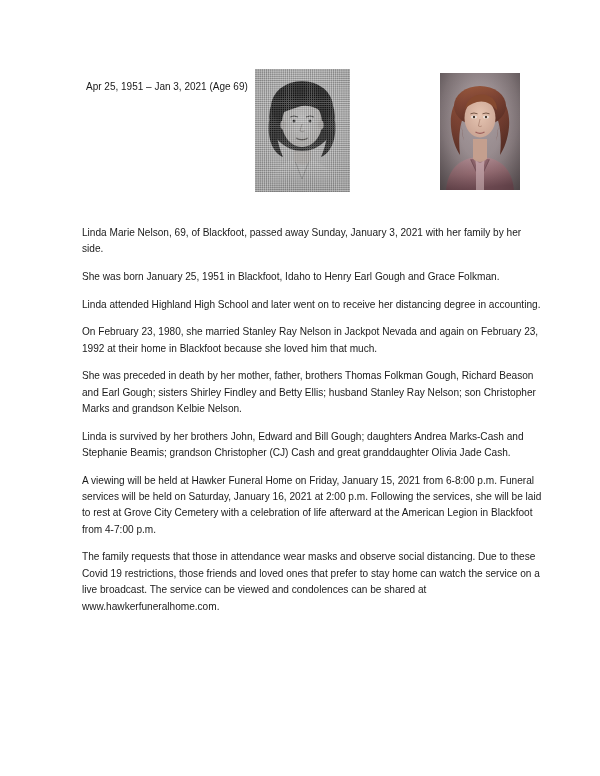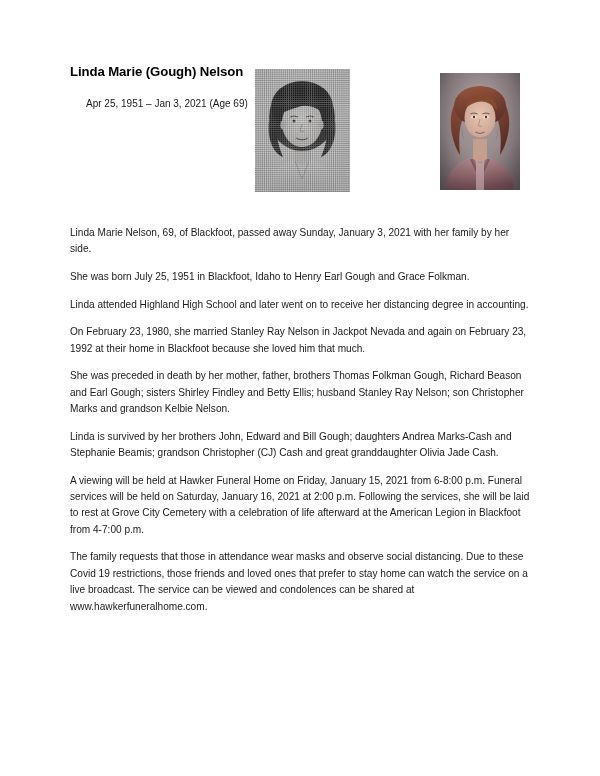--- a/index.html
+++ b/index.html
@@ -108,21 +108,21 @@
   .photo-color .vignette {
     position: absolute;
     inset: 0;
     background: radial-gradient(ellipse at 50% 42%, rgba(0,0,0,0) 38%, rgba(0,0,0,0.30) 100%);
     pointer-events: none;
   }
 
   
   .body-copy {
     position: absolute;
-    left: 70px;
+    left: 82px;
     top: 225px;
     width: 462px;
   }
 
   .body-copy p {
     font-size: 10.1px;
     line-height: 16.4px;
     color: #1a1a1a;
     margin: 0 0 11.2px 0;
     text-align: left;
@@ -131,21 +131,20 @@
   .body-copy p:last-child {
     margin-bottom: 0;
   }
 </style>
 </head>
 <body>
 
 <div class="page">
 
   <div class="header">
-    <h1 class="doc-title">Linda Marie (Gough) Nelson</h1>
     <p class="doc-dates">Apr 25, 1951 – Jan 3, 2021 (Age 69)</p>
   </div>
 
   <div class="photo photo-bw">
     <svg class="bw-art" viewBox="0 0 95 123" preserveAspectRatio="none">
       <defs>
         <radialGradient id="bwBg" cx="50%" cy="40%" r="75%">
           <stop offset="0%" stop-color="#f2f2f2"></stop>
           <stop offset="100%" stop-color="#d0d0d0"></stop>
         </radialGradient>
@@ -255,21 +254,21 @@
       <path d="M42.5 40.8 Q46 39.2 49.5 40.8" stroke="#5d4030" stroke-width="0.8" fill="none"></path>
 
       <path d="M40 46 L38.4 53 Q40 54.2 41.8 53" stroke="#ad8472" stroke-width="0.8" fill="none"></path>
       <path d="M35.5 59 Q40 61.6 44.5 59" stroke="#9c5f5c" stroke-width="1.3" fill="none"></path>
     </svg>
     <div class="vignette"></div>
   </div>
 
   <div class="body-copy">
     <p>Linda Marie Nelson, 69, of Blackfoot, passed away Sunday, January 3, 2021 with her family by her side.</p>
-    <p>She was born July 25, 1951 in Blackfoot, Idaho to Henry Earl Gough and Grace Folkman.</p>
+    <p>She was born January 25, 1951 in Blackfoot, Idaho to Henry Earl Gough and Grace Folkman.</p>
     <p>Linda attended Highland High School and later went on to receive her distancing degree in accounting.</p>
     <p>On February 23, 1980, she married Stanley Ray Nelson in Jackpot Nevada and again on February 23, 1992 at their home in Blackfoot because she loved him that much.</p>
     <p>She was preceded in death by her mother, father, brothers Thomas Folkman Gough, Richard Beason and Earl Gough; sisters Shirley Findley and Betty Ellis; husband Stanley Ray Nelson; son Christopher Marks and grandson Kelbie Nelson.</p>
     <p>Linda is survived by her brothers John, Edward and Bill Gough; daughters Andrea Marks-Cash and Stephanie Beamis; grandson Christopher (CJ) Cash and great granddaughter Olivia Jade Cash.</p>
     <p>A viewing will be held at Hawker Funeral Home on Friday, January 15, 2021 from 6-8:00 p.m. Funeral services will be held on Saturday, January 16, 2021 at 2:00 p.m. Following the services, she will be laid to rest at Grove City Cemetery with a celebration of life afterward at the American Legion in Blackfoot from 4-7:00 p.m.</p>
     <p>The family requests that those in attendance wear masks and observe social distancing. Due to these Covid 19 restrictions, those friends and loved ones that prefer to stay home can watch the service on a live broadcast. The service can be viewed and condolences can be shared at www.hawkerfuneralhome.com.</p>
   </div>
 
 </div>
 

